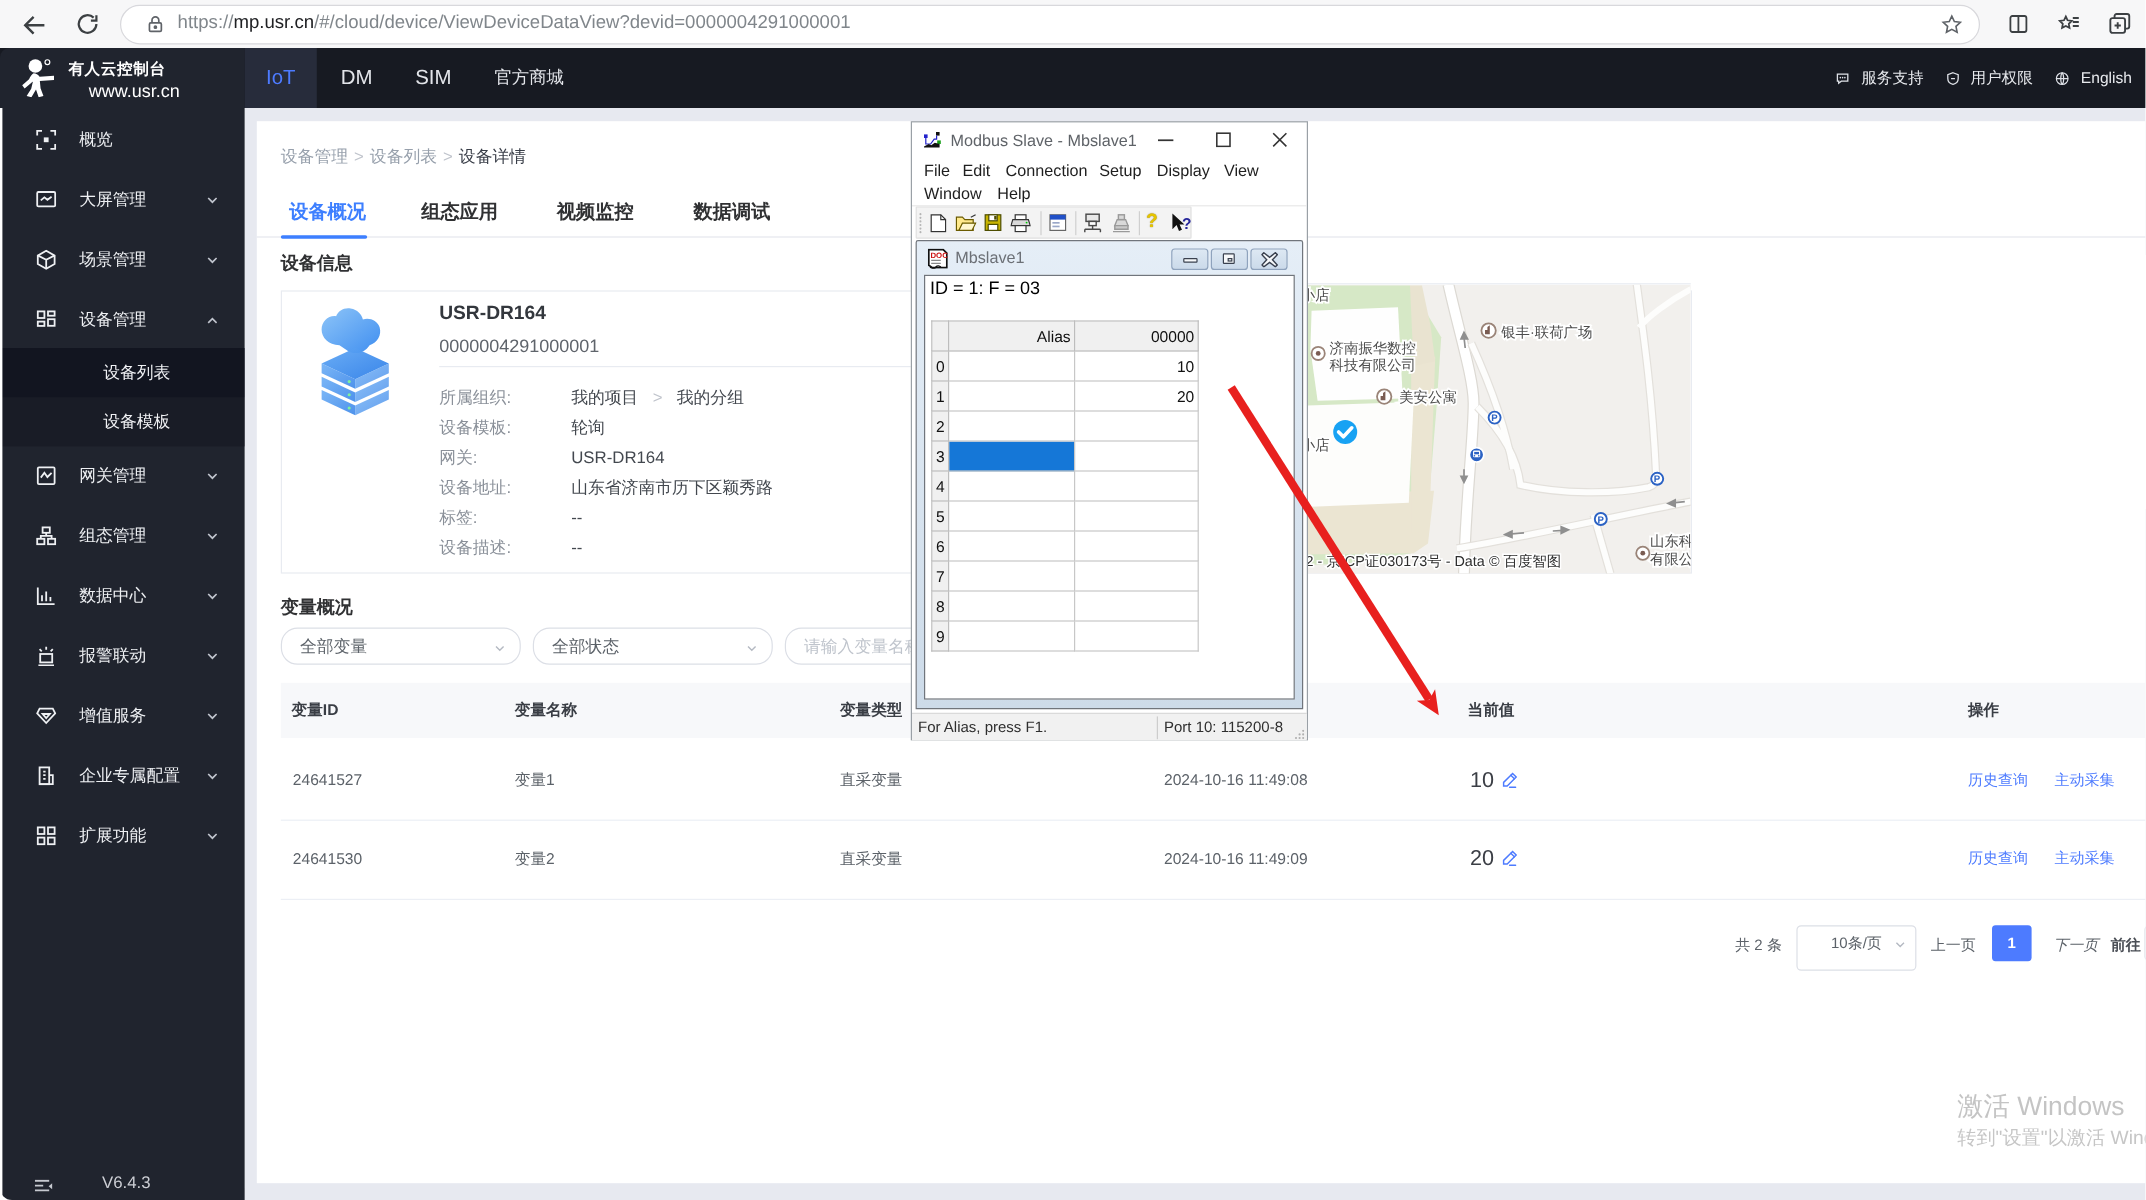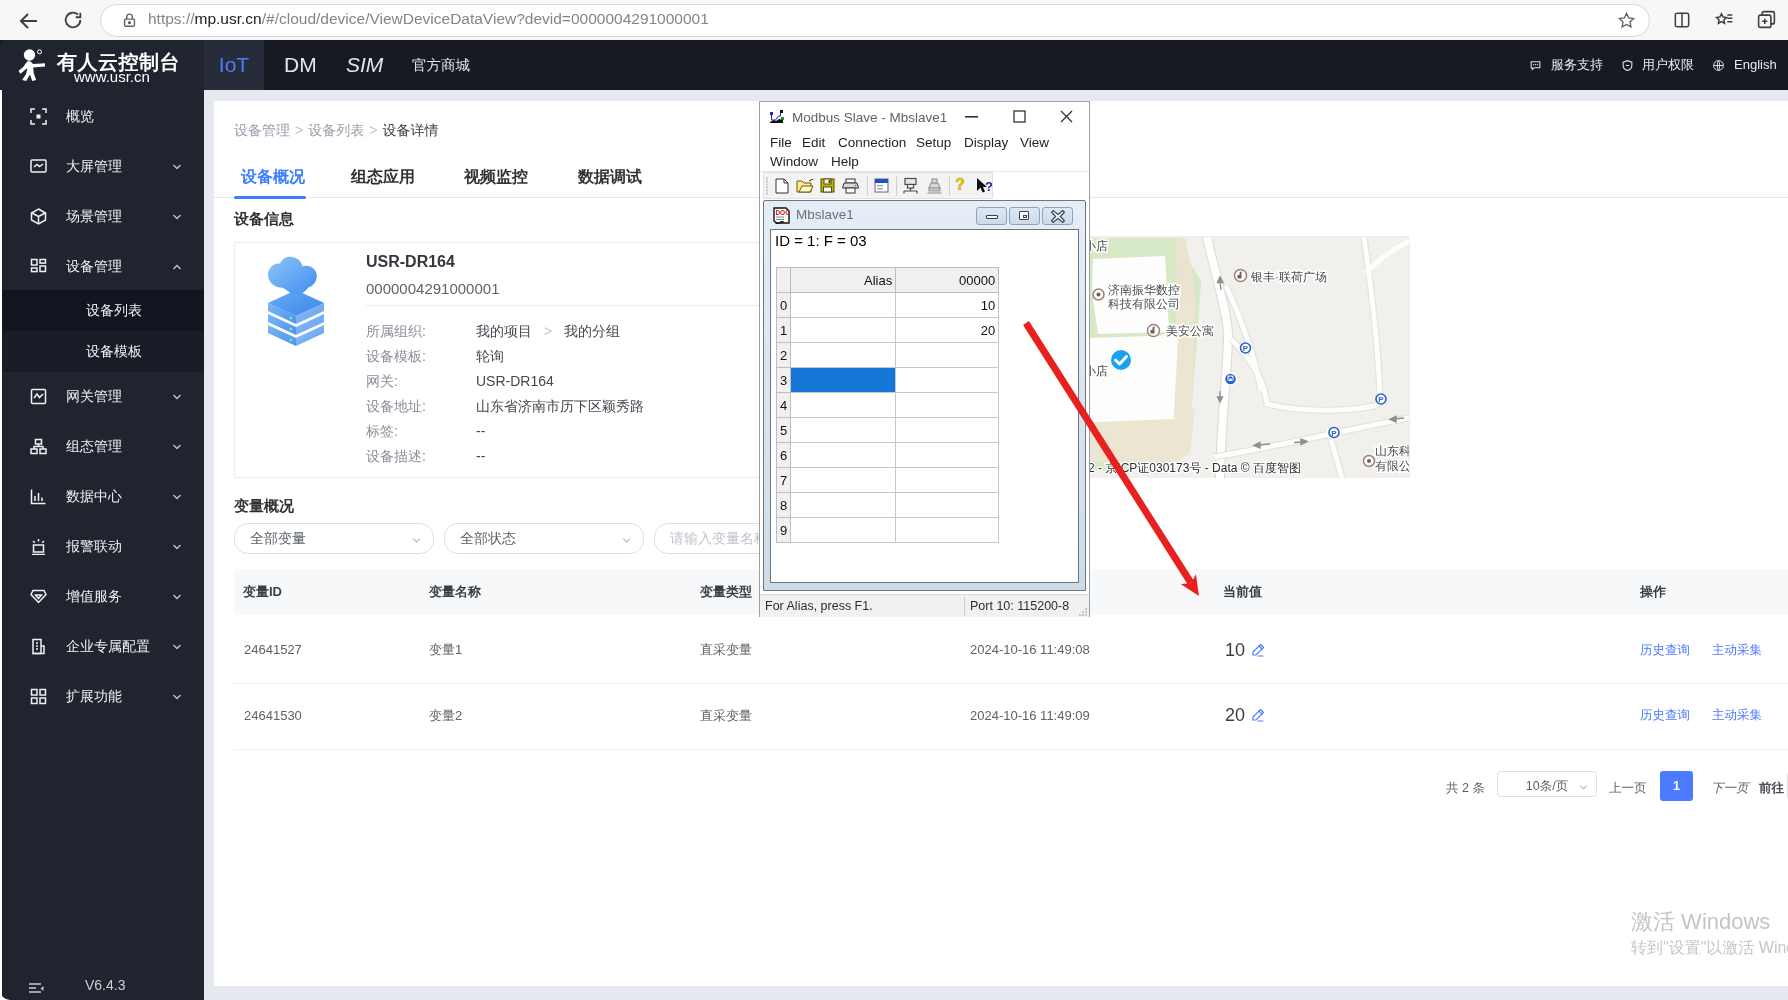--- a/index.html
+++ b/index.html
@@ -4,21 +4,21 @@
 *{margin:0;padding:0;box-sizing:border-box;}
 html,body{width:1788px;height:1000px;overflow:hidden;background:#fff;}
 body{font-family:"Liberation Sans",sans-serif;position:relative;}
 .abs{position:absolute;}
 
 #bbar{position:absolute;left:0;top:0;width:1788px;height:40px;background:#f7f7f8;}
 #urlpill{position:absolute;left:100px;top:4px;width:1550px;height:33px;border:1px solid #d8d8dc;border-radius:17px;background:#fff;}
 
 #hdr{position:absolute;left:0;top:40px;width:1788px;height:50px;background:#171a22;}
 #logo{position:absolute;left:0;top:0;width:204px;height:50px;background:#20242e;border-radius:8px 0 0 0;}
-.ntab{position:absolute;top:0;height:50px;line-height:50px;color:#e3e5ea;font-size:21px;}
+.ntab{position:absolute;top:0;height:50px;line-height:50px;color:#e3e5ea;font-size:17px;}
 #hdr .hrt{position:absolute;top:0;height:50px;line-height:50px;color:#e8eaee;font-size:13px;}
 
 #sbar{position:absolute;left:0;top:90px;width:204px;height:910px;background:#20242e;border-radius:0 0 0 10px;}
 #sbarwhite{position:absolute;left:0;top:90px;width:2px;height:910px;background:#fff;}
 .mi{position:absolute;left:0;width:204px;height:50px;color:#eef0f3;font-size:14px;}
 .mi .txt{position:absolute;left:66px;top:0;line-height:50px;}
 .mi svg.ic{position:absolute;left:30px;top:17px;}
 .mi svg.ch{position:absolute;left:172px;top:21px;}
 #submenu{position:absolute;left:0;top:200px;width:204px;height:82px;background:#191c26;}
 #subactive{position:absolute;left:0;top:0;width:204px;height:41px;background:#121520;}
@@ -102,26 +102,26 @@
     </svg>
 </div>
 
 <div id="hdr">
   <div id="logo">
     <svg class="abs" style="left:18px;top:9px" width="28" height="32" viewBox="0 0 28 32">
       <circle cx="11.5" cy="6" r="5.7" fill="#fff"></circle>
       <circle cx="21.5" cy="2.8" r="2" fill="none" stroke="#fff" stroke-width="1"></circle>
       <path fill="#fff" d="M10 12 C8.5 13 7 15 6.2 17 L0.5 22 L2.5 24.8 L8.2 20 C8.6 19.6 9 19.3 9.4 19.2 L8 25 L4.2 31 L8.2 32 L12 25.5 L14.2 32 L18.2 31 L15.8 24.5 L15.2 18.5 L27 17.6 L27 14.2 L15 15 C13.8 13 12 12 10 12 Z"></path>
     </svg>
-    <div class="abs" style="left:57px;top:9px;color:#fff;font-size:20px;font-weight:bold;letter-spacing:0.5px;">有人云控制台</div>
+    <div class="abs" style="left:57px;top:9px;color:#fff;font-size:13px;font-weight:bold;letter-spacing:0.5px;">有人云控制台</div>
     <div class="abs" style="left:74px;top:28px;color:#fff;font-size:15px;">www.usr.cn</div>
   </div>
   <div class="ntab" style="left:204px;width:60px;background:#272c3b;text-align:center;color:#4d7bff;">IoT</div>
   <div class="ntab" style="left:284px;">DM</div>
-  <div class="ntab" style="left:346px;font-style:italic;">SIM</div>
+  <div class="ntab" style="left:346px;">SIM</div>
   <div class="ntab" style="left:412px;font-size:14.5px;">官方商城</div>
   <svg class="abs" style="left:1529px;top:19px" width="13" height="13" viewBox="0 0 24 24" fill="none" stroke="#dfe2e8" stroke-width="2">
       <path d="M4 5h16v11H10l-4 3v-3H4z"></path>
       <path d="M8.5 10.5h.01M12 10.5h.01M15.5 10.5h.01" stroke-linecap="round" stroke-width="2.4"></path>
     </svg>
   <div class="hrt" style="left:1551px;">服务支持</div>
   <svg class="abs" style="left:1621px;top:19px" width="13" height="13" viewBox="0 0 24 24" fill="none" stroke="#dfe2e8" stroke-width="2">
       <path d="M12 3l8 3v6c0 5-3.5 8-8 9-4.5-1-8-4-8-9V6z"></path>
       <path d="M9 12h6"></path>
     </svg>
@@ -428,21 +428,21 @@
       <div class="td" style="left:736px;">2024-10-16 11:49:09</div>
       <div class="td" style="left:991px;font-size:18px;color:#3b3e45;">20 <svg width="16" height="16" viewBox="0 0 16 16" fill="none" stroke="#4d7bff" stroke-width="1.2" style="vertical-align:-2px">
             <path d="M10.5 2.5l3 3L6 13H3v-3z"></path>
             <path d="M9 4l3 3M8 14h5" stroke-linecap="round"></path>
           </svg></div>
       <div class="td bl" style="left:1406px;font-size:12.5px;">历史查询</div>
       <div class="td bl" style="left:1478px;font-size:12.5px;">主动采集</div>
     </div>
     <div id="pag">
       <span class="abs" style="left:1232px;top:9px;">共 2 条</span>
-      <div class="abs" style="left:1283px;top:0;width:100px;height:26px;border:1px solid #dcdfe6;border-radius:4px;line-height:28px;text-align:center;">10条/页<svg style="position:absolute;right:8px;top:11px" width="9" height="9" viewBox="0 0 10 10" fill="none" stroke="#b4b9c2" stroke-width="1.3">
+      <div class="abs" style="left:1283px;top:0;width:100px;height:38px;border:1px solid #dcdfe6;border-radius:4px;line-height:28px;text-align:center;">10条/页<svg style="position:absolute;right:8px;top:11px" width="9" height="9" viewBox="0 0 10 10" fill="none" stroke="#b4b9c2" stroke-width="1.3">
             <path d="M1.5 3l3.5 3.5L8.5 3"></path>
           </svg></div>
       <span class="abs" style="left:1395px;top:9px;">上一页</span>
       <div class="abs" style="left:1446px;top:0;width:33px;height:30px;background:#4d7bff;border-radius:3px;color:#fff;text-align:center;line-height:30px;font-weight:bold;">1</div>
       <span class="abs" style="left:1497px;top:9px;font-style:italic;">下一页</span>
       <span class="abs" style="left:1545px;top:9px;color:#4a4e55;font-weight:bold;">前往</span>
       <div class="abs" style="left:1573px;top:0;width:40px;height:30px;border:1px solid #dcdfe6;border-radius:4px;"></div>
     </div>
   </div>
 </div>

